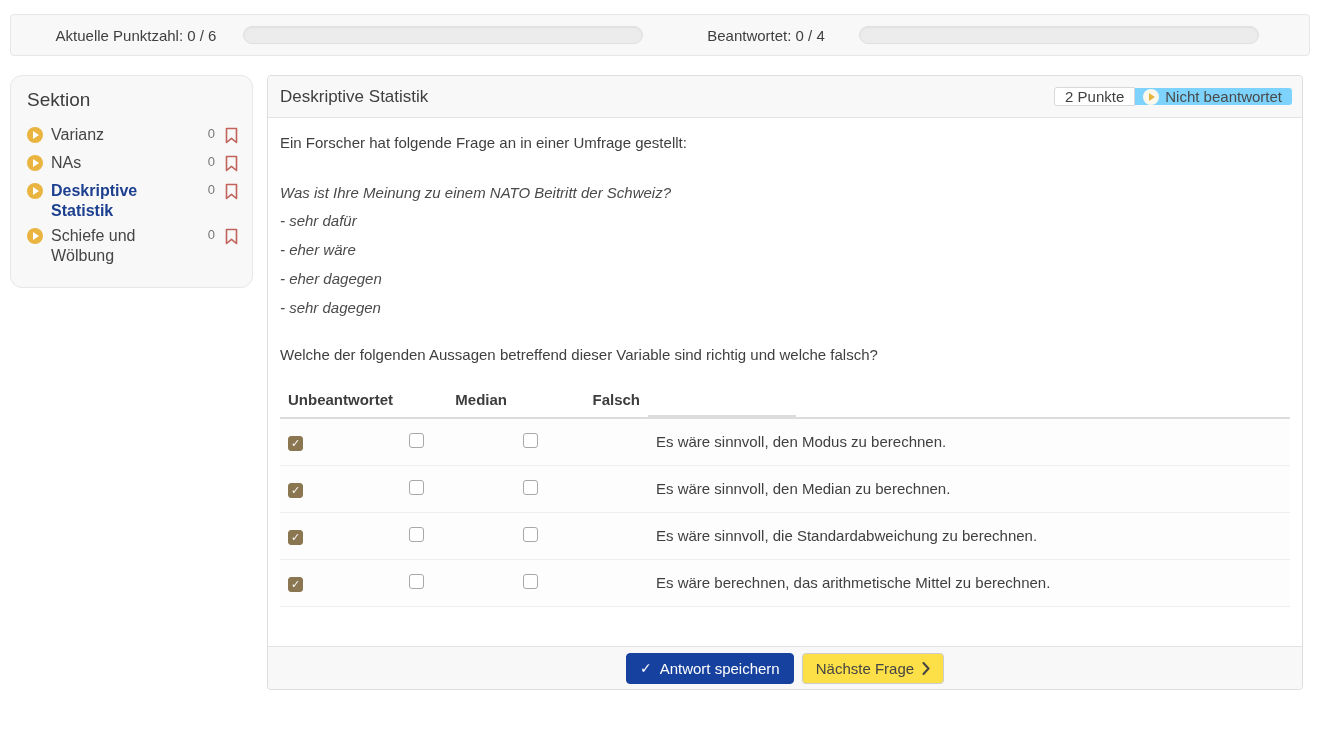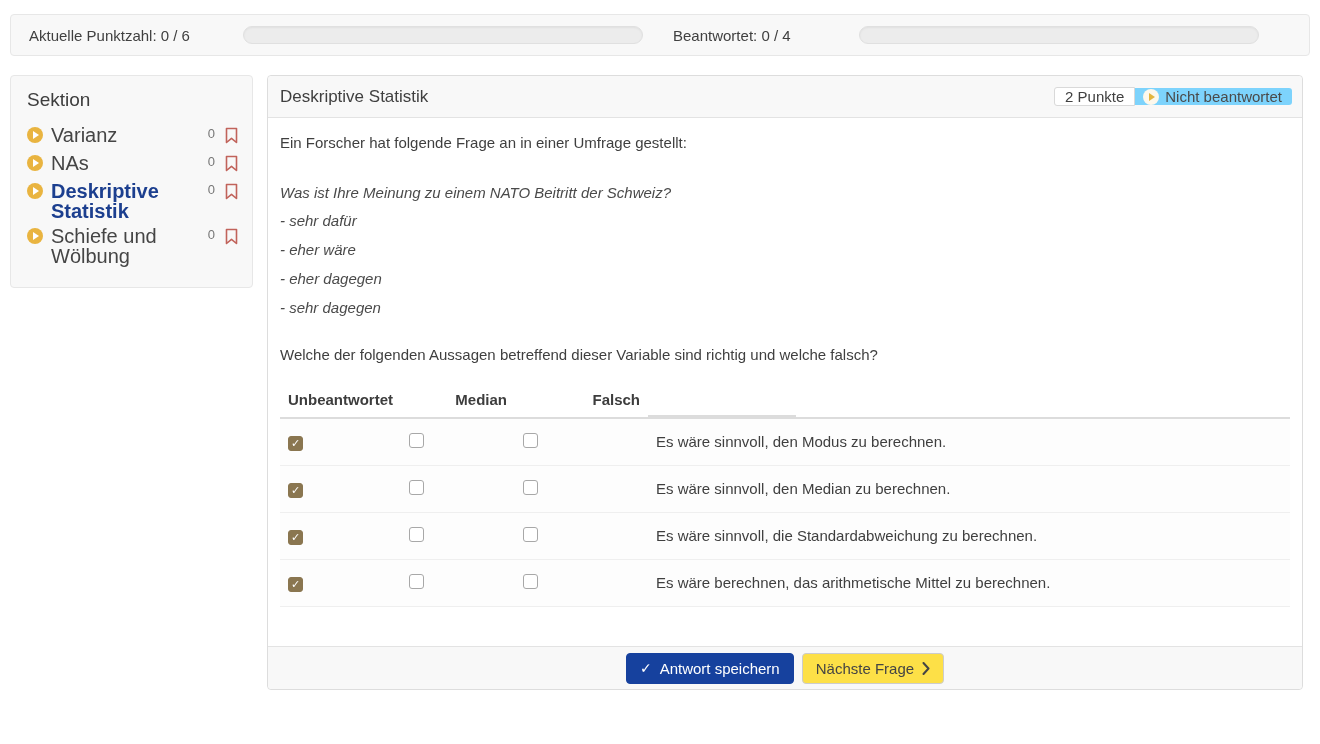--- a/index.html
+++ b/index.html
@@ -3,38 +3,38 @@
 <meta charset="utf-8">
 <style>
   * { margin:0; padding:0; box-sizing:border-box; }
   html,body { width:1320px; height:744px; background:#ffffff;
     font-family:"Liberation Sans","DejaVu Sans",sans-serif; color:#404040; }
   .page { position:relative; width:1320px; height:744px; overflow:hidden; }
 
   
   .topbar { position:absolute; left:10px; top:14px; width:1300px; height:42px;
     background:#f8f8f8; border:1px solid #e7e7e7; border-radius:4px;
-    display:flex; align-items:center; font-size:15px; }
+    display:flex; align-items:center; font-size:15px;text-align:center; }
   .topbar .lbl { color:#404040; white-space:nowrap; }
   .lbl-score { margin-left:18px; width:214px; }
   .lbl-answered { margin-left:30px; width:186px; }
   .pbar { width:400px; height:18px; background:#ececec; border:1px solid #e0e0e0;
     border-radius:10px; overflow:hidden; box-shadow:inset 0 1px 2px rgba(0,0,0,0.05); }
   .pbar .fill { height:100%; background:#e9b440; width:0%; }
 
   
   .sidebar { position:absolute; left:10px; top:75px; width:243px; min-height:197px;
-    background:#f8f8f8; border:1px solid #e7e7e7; border-radius:4px; padding:13px 14px 16px 16px; }
+    background:#f8f8f8; border:1px solid #e7e7e7; border-radius:12px; padding:13px 14px 16px 16px; }
   .sidebar h2 { font-size:19px; font-weight:400; color:#3d3d3d; margin-bottom:14px; }
   .side-item { display:flex; align-items:flex-start; margin-bottom:5px; cursor:pointer; }
   .play { flex:none; width:16px; height:16px; border-radius:50%; background:#e9b440;
     position:relative; margin-top:2px; margin-right:8px; }
   .play::before { content:""; position:absolute; left:6px; top:4px;
     border-left:6px solid #fff; border-top:4px solid transparent; border-bottom:4px solid transparent; }
-  .side-label { flex:1; font-size:20px; line-height:20px; color:#454545; }
+  .side-label { flex:1; font-size:16px; line-height:20px; color:#454545; }
   .side-item.active .side-label { color:#1c3f8f; font-weight:700; }
   .side-count { flex:none; font-size:13px; color:#777; margin:1px 10px 0 6px; }
   .bookmark { flex:none; margin-top:2px; cursor:pointer; }
 
   
   .main { position:absolute; left:267px; top:75px; width:1036px; height:615px;
     background:#fff; border:1px solid #ddd; border-radius:4px; }
   .q-header { height:42px; background:#f8f8f8; border-bottom:1px solid #e3e3e3;
     border-radius:4px 4px 0 0; display:flex; align-items:center; padding:0 10px 0 12px; }
   .q-title { font-size:17px; color:#3f3f3f; flex:1; }

